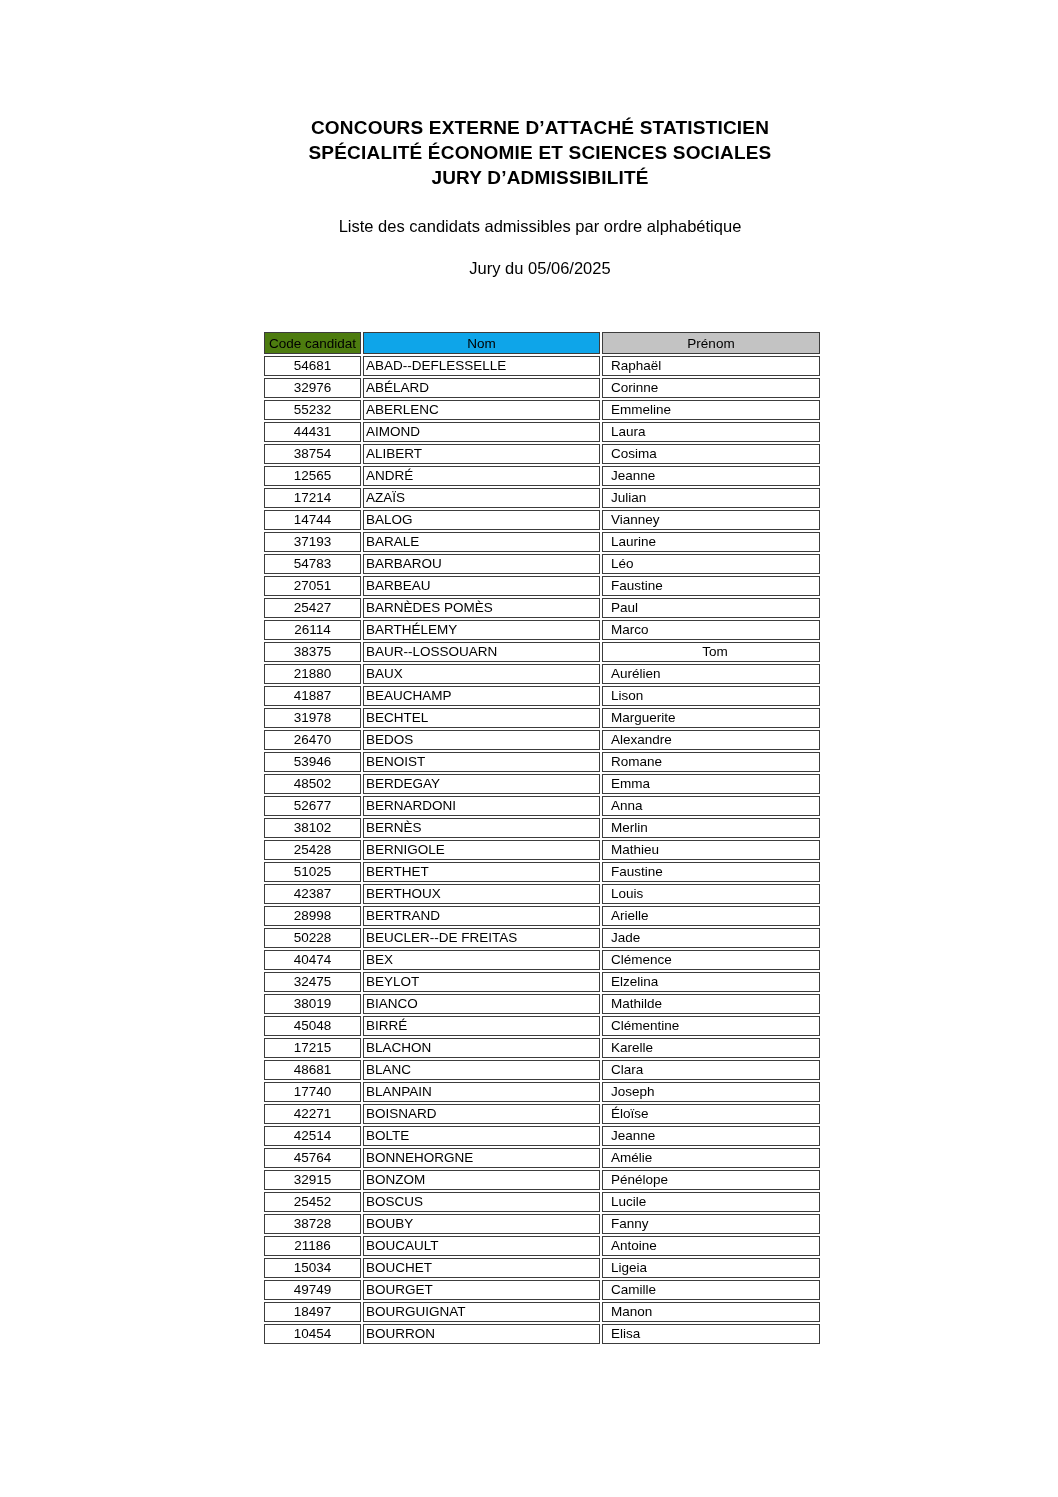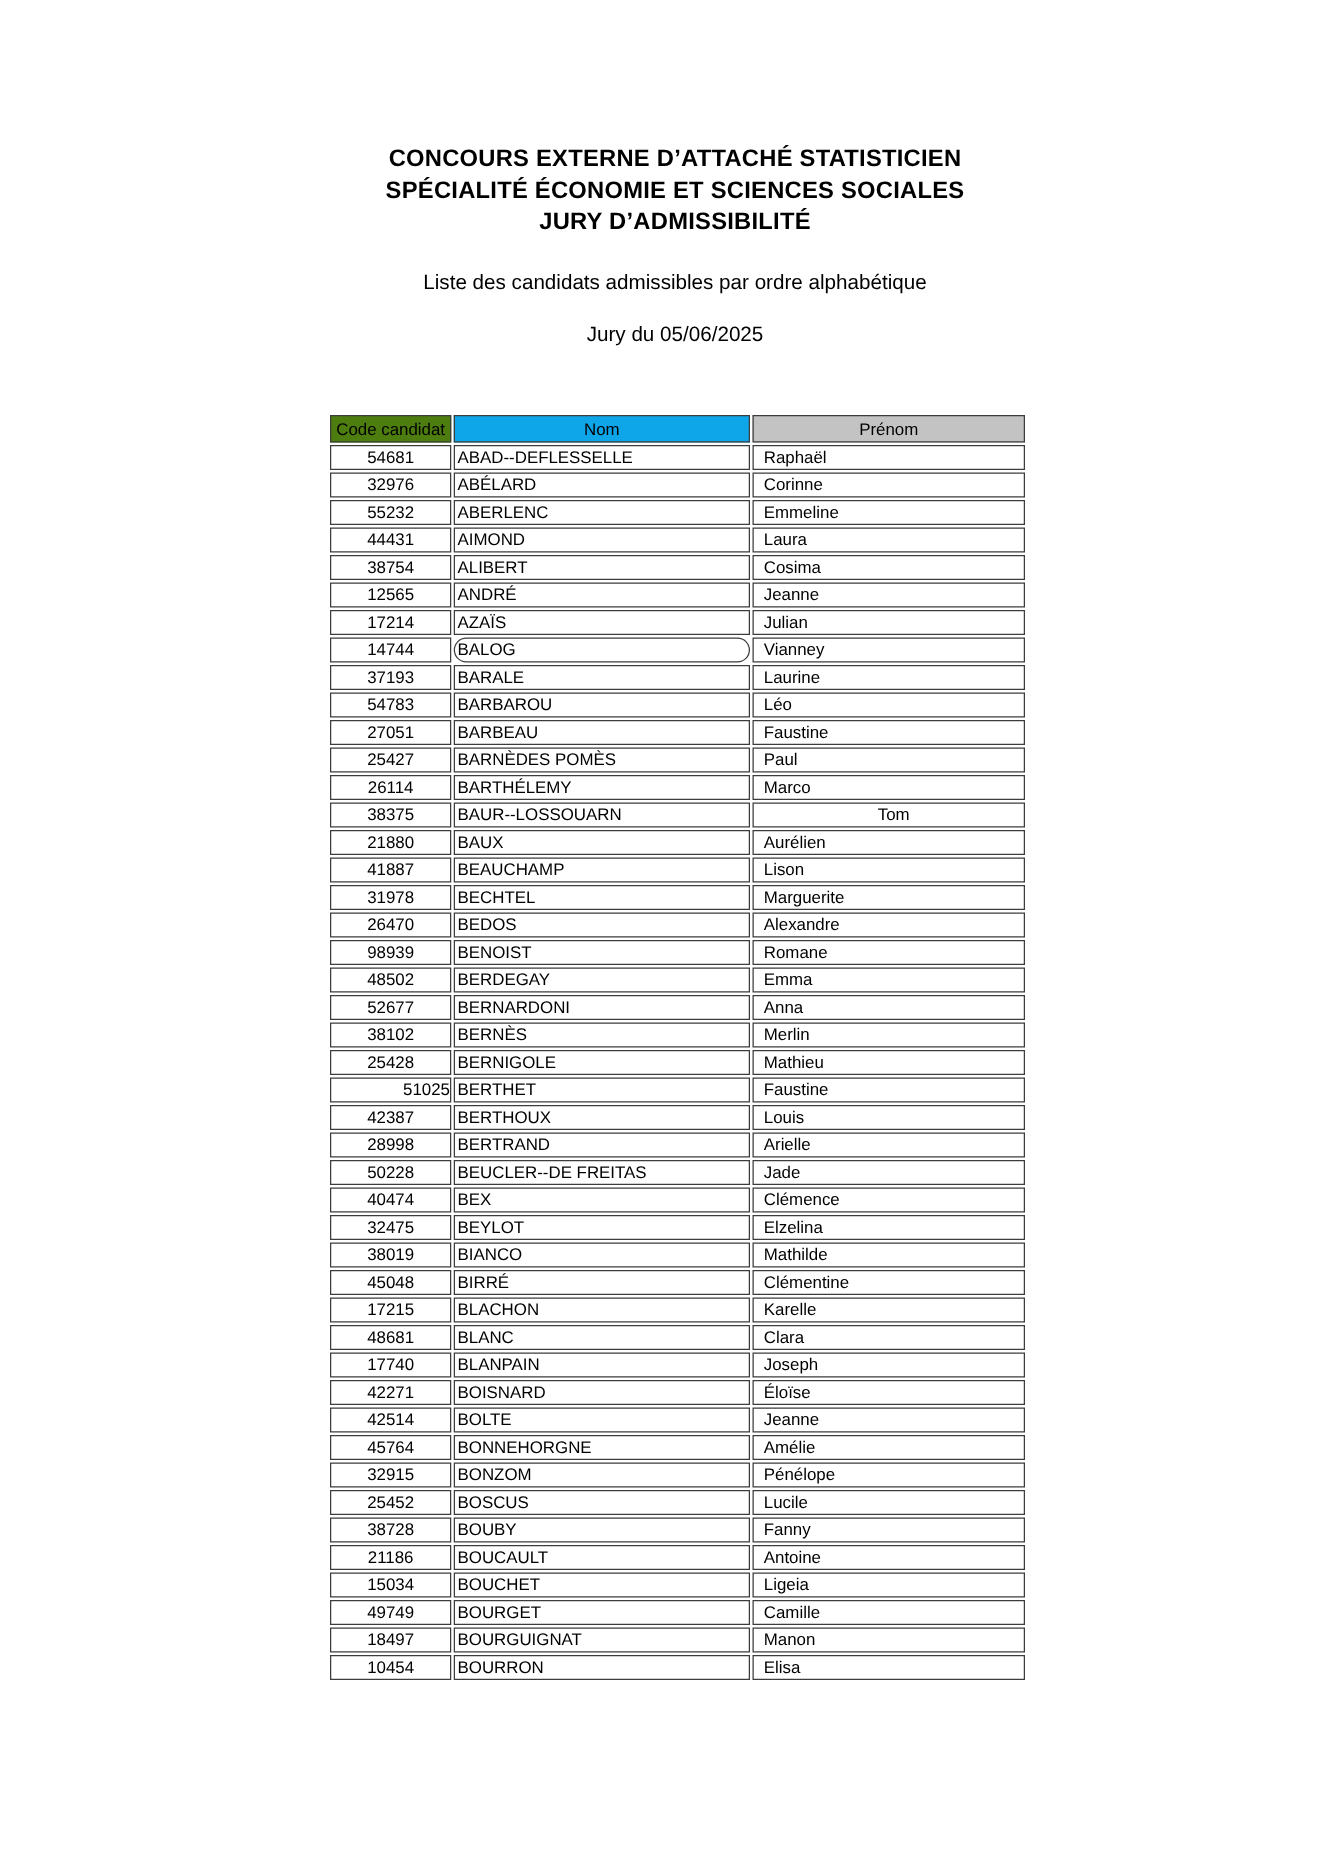--- a/index.html
+++ b/index.html
@@ -124,21 +124,21 @@
           <td class="cell-nom" style="border-color: rgb(60, 60, 60);">ANDRÉ</td>
           <td class="cell-prenom" style="border-color: rgb(60, 60, 60);">Jeanne</td>
         </tr>
         <tr>
           <td class="cell-code" style="border-color: rgb(60, 60, 60);">17214</td>
           <td class="cell-nom" style="border-color: rgb(60, 60, 60);">AZAÏS</td>
           <td class="cell-prenom" style="border-color: rgb(60, 60, 60);">Julian</td>
         </tr>
         <tr>
           <td class="cell-code" style="border-color: rgb(60, 60, 60);">14744</td>
-          <td class="cell-nom" style="border-color: rgb(60, 60, 60); border-radius: 10px;">BALOG</td>
+          <td class="cell-nom" style="border-color: rgb(60, 60, 60);">BALOG</td>
           <td class="cell-prenom" style="border-color: rgb(60, 60, 60);">Vianney</td>
         </tr>
         <tr>
           <td class="cell-code" style="border-color: rgb(60, 60, 60);">37193</td>
           <td class="cell-nom" style="border-color: rgb(60, 60, 60);">BARALE</td>
           <td class="cell-prenom" style="border-color: rgb(60, 60, 60);">Laurine</td>
         </tr>
         <tr>
           <td class="cell-code" style="border-color: rgb(60, 60, 60);">54783</td>
           <td class="cell-nom" style="border-color: rgb(60, 60, 60);">BARBAROU</td>
@@ -178,21 +178,21 @@
           <td class="cell-code" style="border-color: rgb(60, 60, 60);">31978</td>
           <td class="cell-nom" style="border-color: rgb(60, 60, 60);">BECHTEL</td>
           <td class="cell-prenom" style="border-color: rgb(60, 60, 60);">Marguerite</td>
         </tr>
         <tr>
           <td class="cell-code" style="border-color: rgb(60, 60, 60);">26470</td>
           <td class="cell-nom" style="border-color: rgb(60, 60, 60);">BEDOS</td>
           <td class="cell-prenom" style="border-color: rgb(60, 60, 60);">Alexandre</td>
         </tr>
         <tr>
-          <td class="cell-code" style="border-color: rgb(60, 60, 60);">98939</td>
+          <td class="cell-code" style="border-color: rgb(60, 60, 60);">53946</td>
           <td class="cell-nom" style="border-color: rgb(60, 60, 60);">BENOIST</td>
           <td class="cell-prenom" style="border-color: rgb(60, 60, 60);">Romane</td>
         </tr>
         <tr>
           <td class="cell-code" style="border-color: rgb(60, 60, 60);">48502</td>
           <td class="cell-nom" style="border-color: rgb(60, 60, 60);">BERDEGAY</td>
           <td class="cell-prenom" style="border-color: rgb(60, 60, 60);">Emma</td>
         </tr>
         <tr>
           <td class="cell-code" style="border-color: rgb(60, 60, 60);">52677</td>
@@ -203,21 +203,21 @@
           <td class="cell-code" style="border-color: rgb(60, 60, 60);">38102</td>
           <td class="cell-nom" style="border-color: rgb(60, 60, 60);">BERNÈS</td>
           <td class="cell-prenom" style="border-color: rgb(60, 60, 60);">Merlin</td>
         </tr>
         <tr>
           <td class="cell-code" style="border-color: rgb(60, 60, 60);">25428</td>
           <td class="cell-nom" style="border-color: rgb(60, 60, 60);">BERNIGOLE</td>
           <td class="cell-prenom" style="border-color: rgb(60, 60, 60);">Mathieu</td>
         </tr>
         <tr>
-          <td class="cell-code" style="border-color: rgb(60, 60, 60); text-align: right;">51025</td>
+          <td class="cell-code" style="border-color: rgb(60, 60, 60);">51025</td>
           <td class="cell-nom" style="border-color: rgb(60, 60, 60);">BERTHET</td>
           <td class="cell-prenom" style="border-color: rgb(60, 60, 60);">Faustine</td>
         </tr>
         <tr>
           <td class="cell-code" style="border-color: rgb(60, 60, 60);">42387</td>
           <td class="cell-nom" style="border-color: rgb(60, 60, 60);">BERTHOUX</td>
           <td class="cell-prenom" style="border-color: rgb(60, 60, 60);">Louis</td>
         </tr>
         <tr>
           <td class="cell-code" style="border-color: rgb(60, 60, 60);">28998</td>

